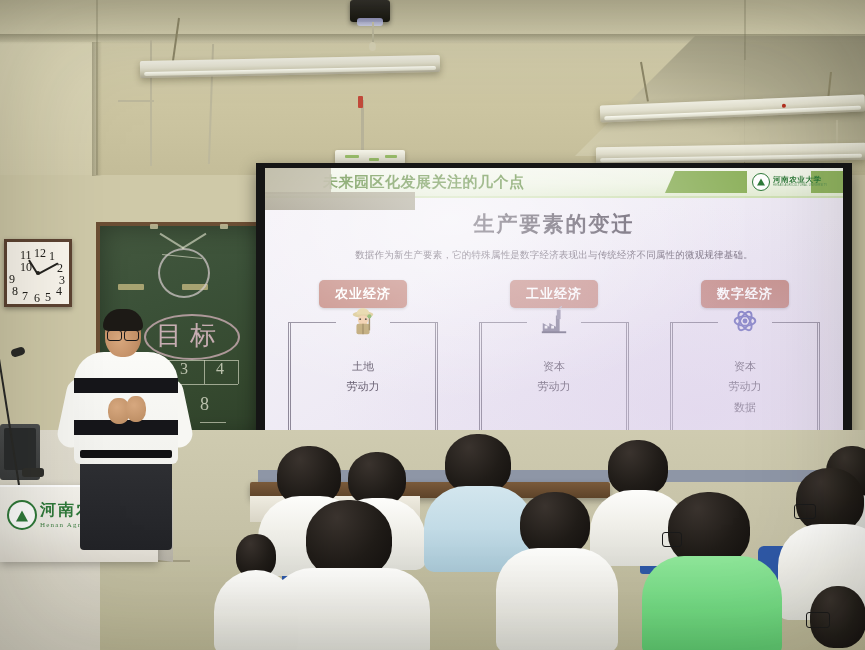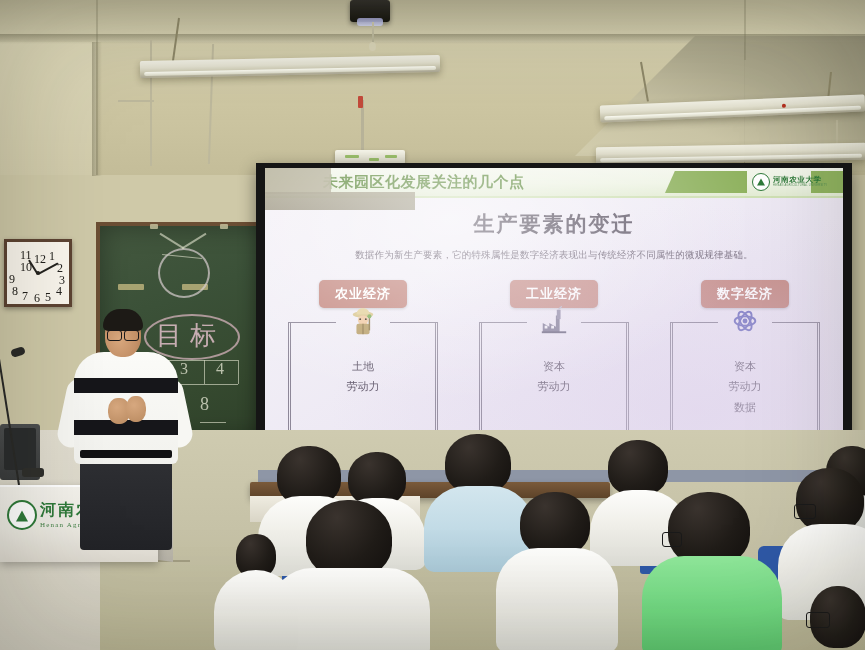--- a/index.html
+++ b/index.html
@@ -239,21 +239,21 @@
   <div class="pole"></div>
   <div class="pole-red"></div>
   <div class="pole-mount">
     <i style="left:10px;top:5px;width:14px;"></i>
       <i style="left:34px;top:8px;width:10px;"></i>
       <i style="left:50px;top:5px;width:12px;"></i>
   </div>
 
   <div class="clock">
     <span class="brand"></span>
-    <span class="num" style="left:27px;top:10px;">12</span>
+    <span class="num" style="left:27px;top:4px;">12</span>
     <span class="num" style="left:42px;top:7px;">1</span>
     <span class="num" style="left:50px;top:19px;">2</span>
     <span class="num" style="left:52px;top:31px;">3</span>
     <span class="num" style="left:49px;top:42px;">4</span>
     <span class="num" style="left:38px;top:48px;">5</span>
     <span class="num" style="left:27px;top:49px;">6</span>
     <span class="num" style="left:15px;top:47px;">7</span>
     <span class="num" style="left:5px;top:42px;">8</span>
     <span class="num" style="left:2px;top:30px;">9</span>
     <span class="num" style="left:13px;top:18px;">10</span>

